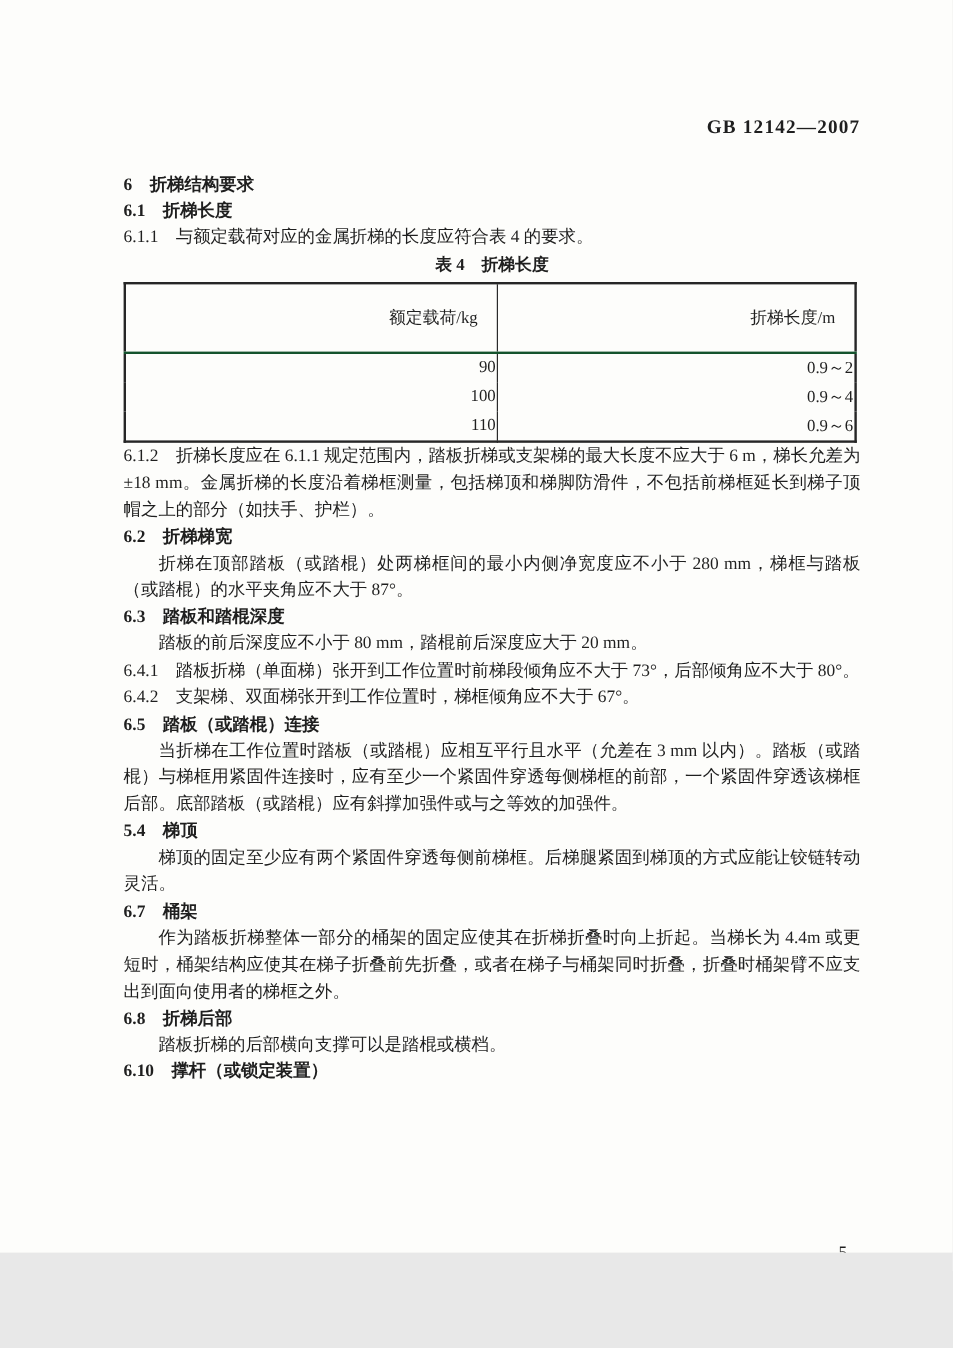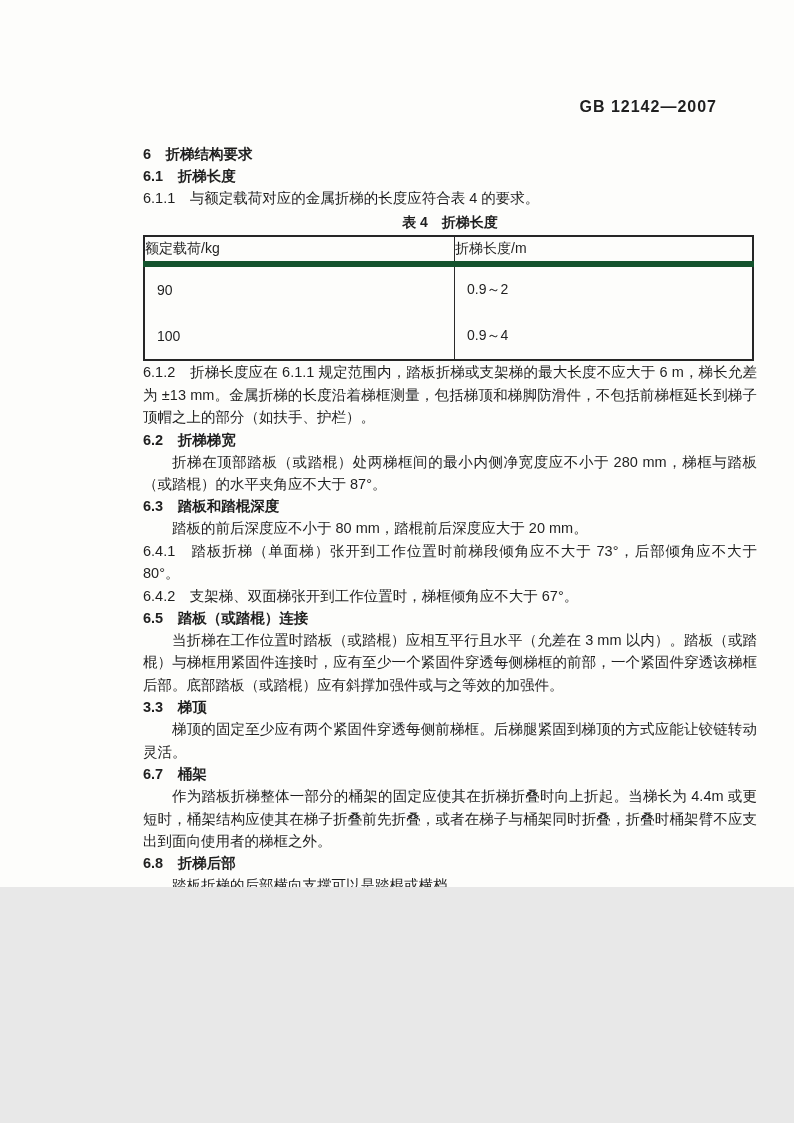--- a/index.html
+++ b/index.html
@@ -1,31 +1,31 @@
 <!DOCTYPE html>
 <html><head>
 <meta charset="utf-8">
 <style>
   html,body { margin:0; padding:0; background:#e8e8e8; }
   .page {
     position:relative;
-    width:794px; height:887px;
+    width:794px; height:1044px;
     margin:0 auto;
     background:#fdfdfb;
     color:#1f1f1f;
-    font-family:Liberation Sans, sans-serif;
+    font-family:Liberation Serif, serif;
     overflow:hidden;
   }
   .std-no {
     position:absolute; top:98px; right:77px;
     font-size:16px; font-weight:bold; letter-spacing:1px;
     white-space:nowrap;
   }
   .content {
-    position:absolute; left:103px; top:143px; width:614px;margin-left:40px;
+    position:absolute; left:103px; top:143px; width:614px;
   }
   h2.sec {
     margin:0; font-size:14.5px; font-weight:bold; line-height:22px;
   }
   p.body {
     margin:0; font-size:14.5px; line-height:22.4px;
     text-align:justify;
   }
   p.indent { text-indent:2em; }
   .mt14 { margin-top:14px; }
@@ -37,25 +37,25 @@
     text-align:center; font-weight:bold; font-size:14px; line-height:22px;
   }
   table.t4 {
     width:611px; margin-top:2px;
     border-collapse:collapse; table-layout:fixed;
     border:2px solid #262626;
     font-size:14px;
   }
   table.t4 col.c1 { width:51%; }
   table.t4 th {
-    font-weight:normal; height:24px; text-align:left;
-    border-bottom:6px solid #14532d; padding:0;
+    font-weight:normal; height:24px; text-align:right;
+    border-bottom:2px solid #14532d; padding:16px;
   }
   table.t4 td {
-    height:22px; text-align:left; padding:12px;
+    height:22px; text-align:right; padding:1px;
   }
   table.t4 th:first-child, table.t4 td:first-child {
     border-right:1.5px solid #2a2a2a;
   }
   .page-no {
     position:absolute; top:1036px; right:88px;
     font-size:14.5px;
   }
 </style>
 </head>
@@ -88,38 +88,42 @@
       </thead>
       <tbody>
         <tr>
           <td>90</td>
           <td>0.9～2</td>
         </tr>
         <tr>
           <td>100</td>
           <td>0.9～4</td>
         </tr>
+        <tr>
+          <td>110</td>
+          <td>0.9～6</td>
+        </tr>
       </tbody>
     </table>
 
-    <p class="body mt5">6.1.2　折梯长度应在 6.1.1 规定范围内，踏板折梯或支架梯的最大长度不应大于 6 m，梯长允差为 ±13 mm。金属折梯的长度沿着梯框测量，包括梯顶和梯脚防滑件，不包括前梯框延长到梯子顶帽之上的部分（如扶手、护栏）。</p>
+    <p class="body mt5">6.1.2　折梯长度应在 6.1.1 规定范围内，踏板折梯或支架梯的最大长度不应大于 6 m，梯长允差为 ±18 mm。金属折梯的长度沿着梯框测量，包括梯顶和梯脚防滑件，不包括前梯框延长到梯子顶帽之上的部分（如扶手、护栏）。</p>
 
     <h2 class="sec mt3">6.2　折梯梯宽</h2>
     <p class="body indent">折梯在顶部踏板（或踏棍）处两梯框间的最小内侧净宽度应不小于 280 mm，梯框与踏板（或踏棍）的水平夹角应不大于 87°。</p>
 
     <h2 class="sec">6.3　踏板和踏棍深度</h2>
     <p class="body indent">踏板的前后深度应不小于 80 mm，踏棍前后深度应大于 20 mm。</p>
 
     <p class="body">6.4.1　踏板折梯（单面梯）张开到工作位置时前梯段倾角应不大于 73°，后部倾角应不大于 80°。</p>
     <p class="body">6.4.2　支架梯、双面梯张开到工作位置时，梯框倾角应不大于 67°。</p>
 
     <h2 class="sec">6.5　踏板（或踏棍）连接</h2>
     <p class="body indent">当折梯在工作位置时踏板（或踏棍）应相互平行且水平（允差在 3 mm 以内）。踏板（或踏棍）与梯框用紧固件连接时，应有至少一个紧固件穿透每侧梯框的前部，一个紧固件穿透该梯框后部。底部踏板（或踏棍）应有斜撑加强件或与之等效的加强件。</p>
 
-    <h2 class="sec">3.3　梯顶</h2>
+    <h2 class="sec">5.4　梯顶</h2>
     <p class="body indent">梯顶的固定至少应有两个紧固件穿透每侧前梯框。后梯腿紧固到梯顶的方式应能让铰链转动灵活。</p>
 
     <h2 class="sec">6.7　桶架</h2>
     <p class="body indent">作为踏板折梯整体一部分的桶架的固定应使其在折梯折叠时向上折起。当梯长为 4.4m 或更短时，桶架结构应使其在梯子折叠前先折叠，或者在梯子与桶架同时折叠，折叠时桶架臂不应支出到面向使用者的梯框之外。</p>
 
     <h2 class="sec">6.8　折梯后部</h2>
     <p class="body indent">踏板折梯的后部横向支撑可以是踏棍或横档。</p>
 
 
     <h2 class="sec">6.10　撑杆（或锁定装置）</h2>

